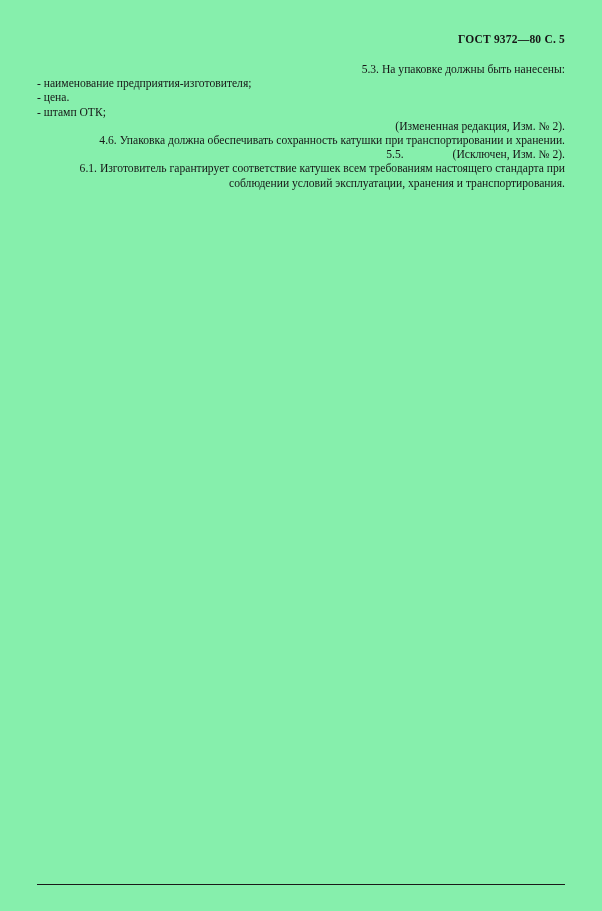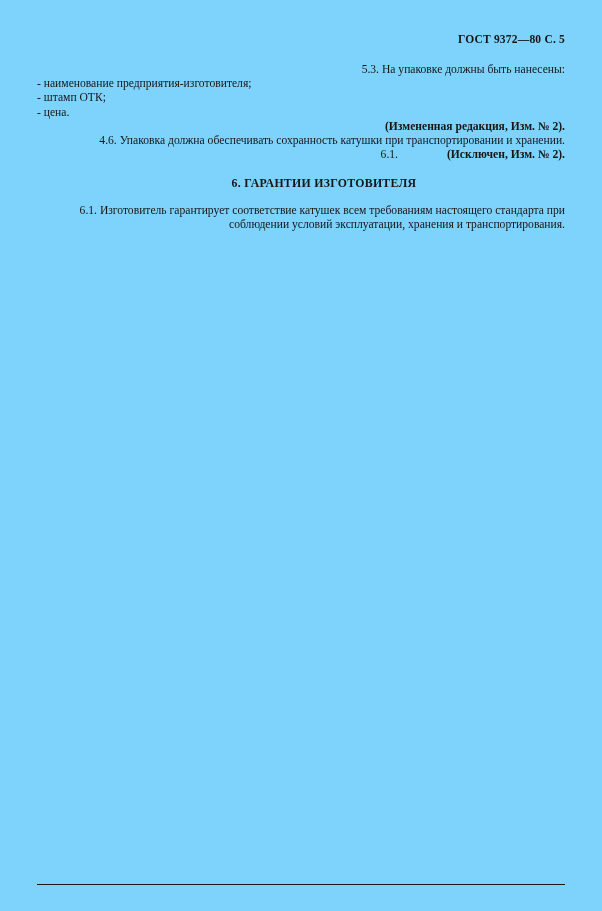--- a/index.html
+++ b/index.html
@@ -4,21 +4,21 @@
 <style>
   html, body {
     margin: 0;
     padding: 0;
     background: #ffffff;
   }
   .page {
     position: relative;
     width: 602px;
     height: 911px;
-    background: #7dd3fc;
+    background: #86efac;
     font-family: "Liberation Serif", "DejaVu Serif", serif;
     color: #161616;
     overflow: hidden;
   }
   .page-header {
     position: absolute;
     top: 33px;
     left: 37px;
     right: 37px;
     text-align: right;
@@ -39,21 +39,21 @@
     padding: 0;
   }
   .para.justify {
     text-align: justify;
   }
   .para.indent {
     text-indent: 22px;
     text-align: right;
   }
   .bold {
-    font-weight: bold;
+    font-weight: normal;
     padding-left: 46px;
   }
   h2.heading {
     margin: 14px 0 13px 0;
     text-align: center;
     font-size: 11.8px;
     font-weight: bold;
     letter-spacing: 0.3px;
     line-height: 14.2px;
   }
@@ -71,24 +71,23 @@
 
 <div class="page">
 
   <div class="page-header">
     <span>ГОСТ 9372—80 С. 5</span>
   </div>
 
   <div class="doc-body" id="doc-body">
       <p class="para indent"><span>5.3. На упаковке должны быть нанесены:</span></p>
       <p class="para"><span>- наименование предприятия-изготовителя;</span></p>
+      <p class="para"><span>- цена.</span></p>
       <p class="para"><span>- штамп ОТК;</span></p>
-      <p class="para"><span>- цена.</span></p>
       <p class="para indent"><span class="bold">(Измененная редакция, Изм. № 2).</span></p>
       <p class="para indent justify"><span>4.6. Упаковка должна обеспечивать сохранность катушки при транспортировании и хранении.</span></p>
-      <p class="para indent"><span>6.1. </span><span class="bold">(Исключен, Изм. № 2).</span></p>
-      <h2 class="heading"><span class="bold">6. ГАРАНТИИ ИЗГОТОВИТЕЛЯ</span></h2>
+      <p class="para indent"><span>5.5. </span><span class="bold">(Исключен, Изм. № 2).</span></p>
       <p class="para indent justify"><span>6.1. Изготовитель гарантирует соответствие катушек всем требованиям настоящего стандарта при соблюдении условий эксплуатации, хранения и транспортирования.</span></p>
     </div>
 
   <div class="footer-rule"></div>
 
 </div>
 
 </body></html>

